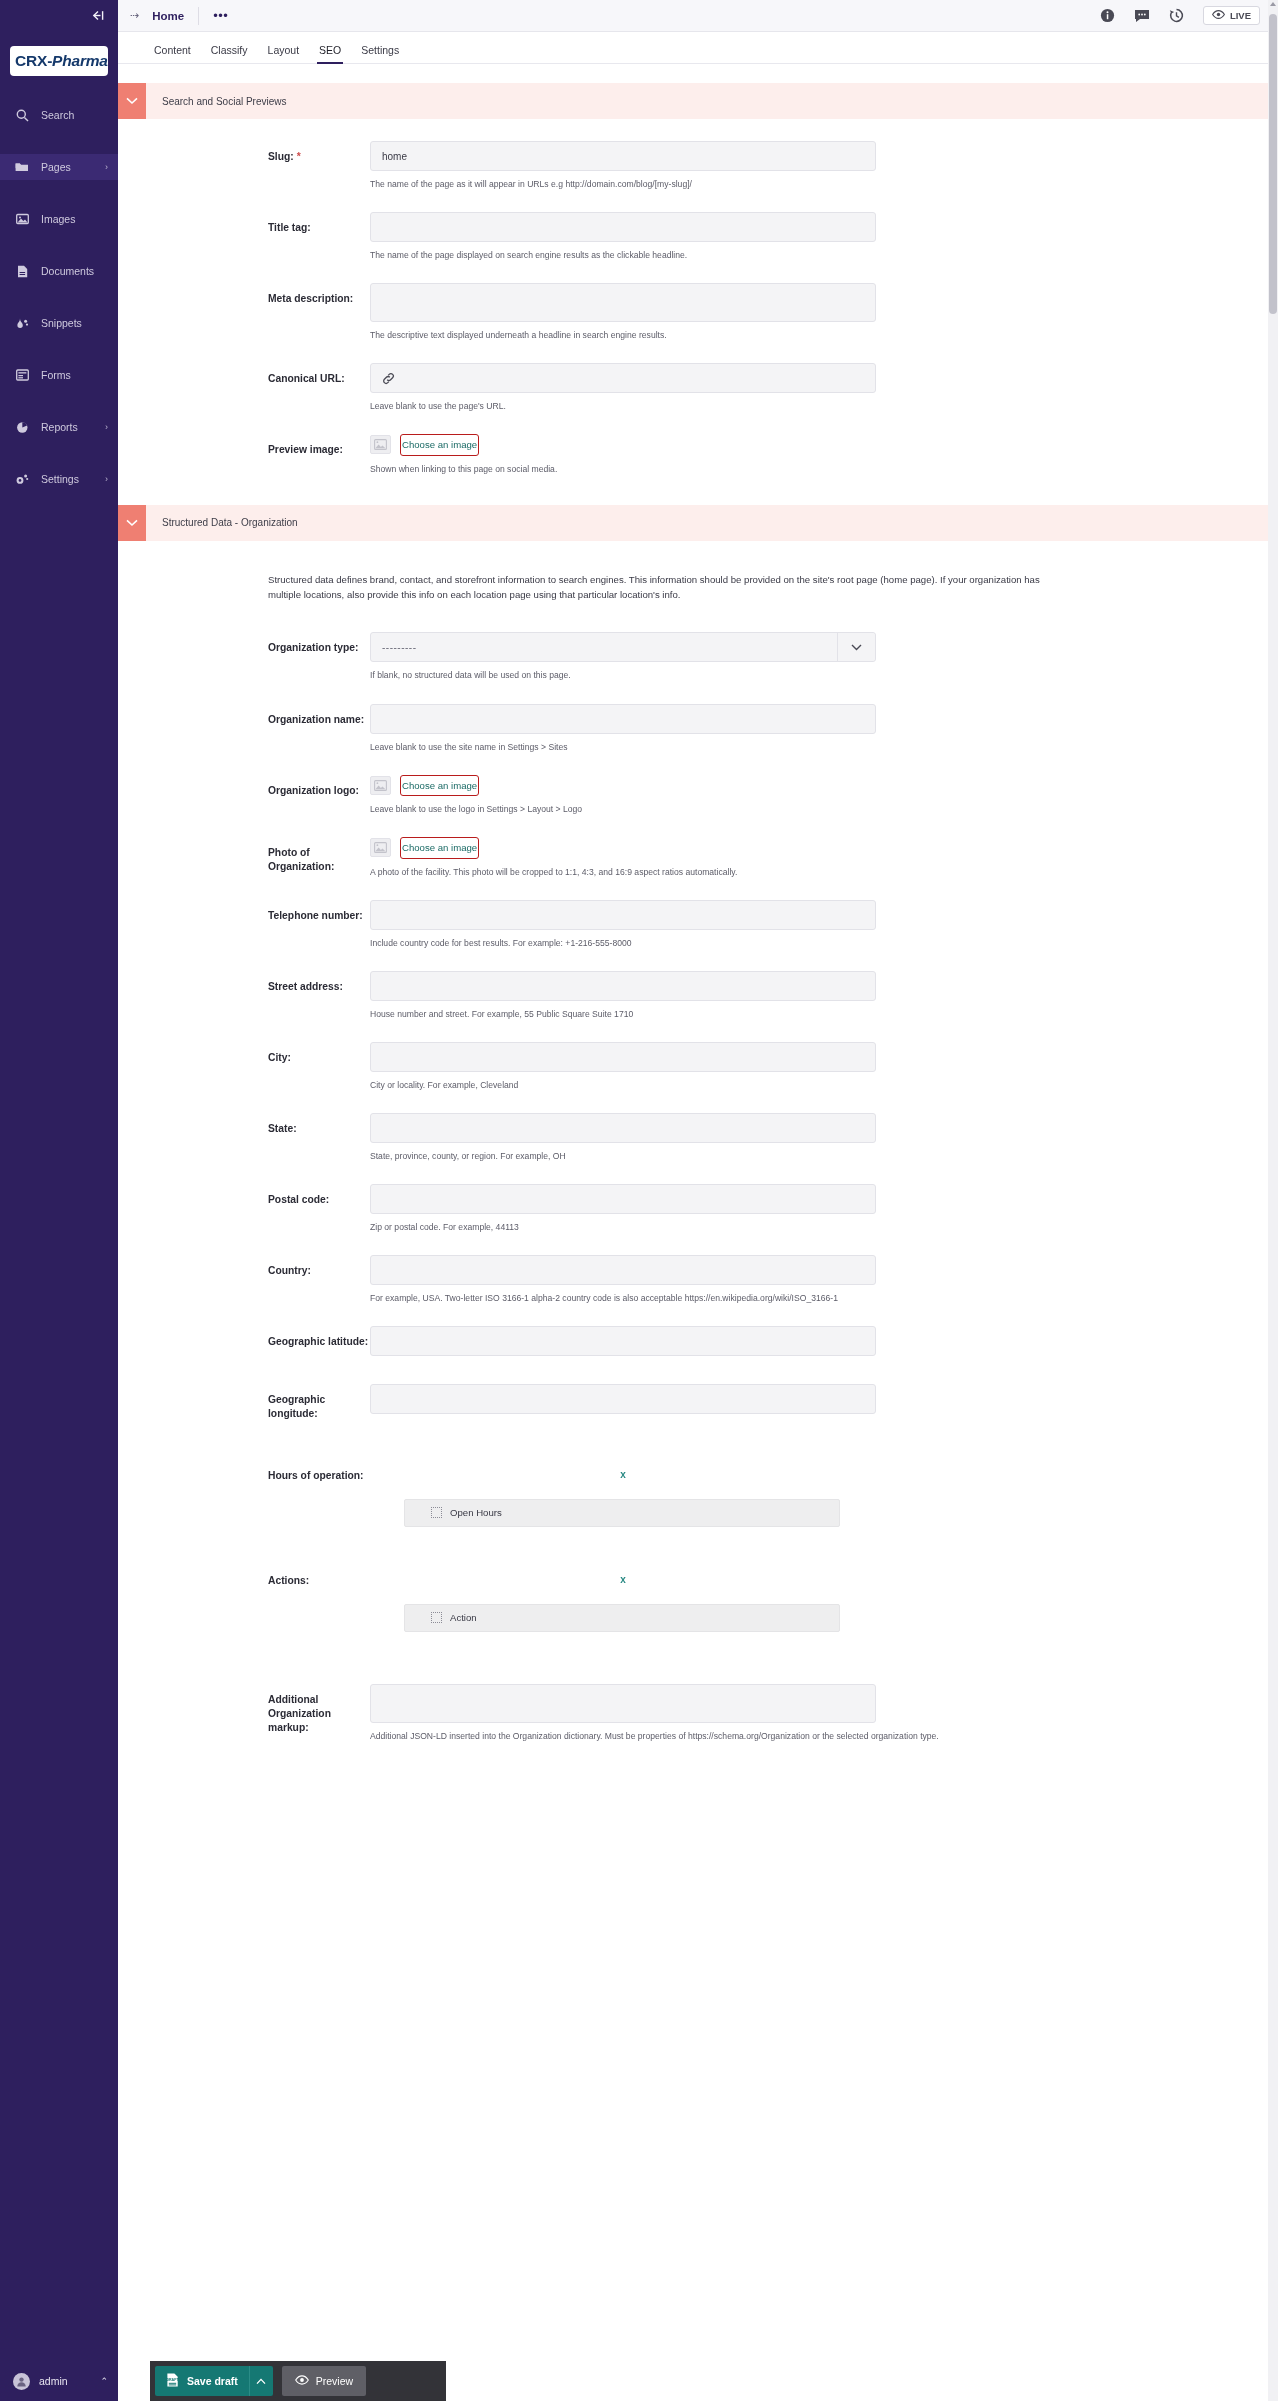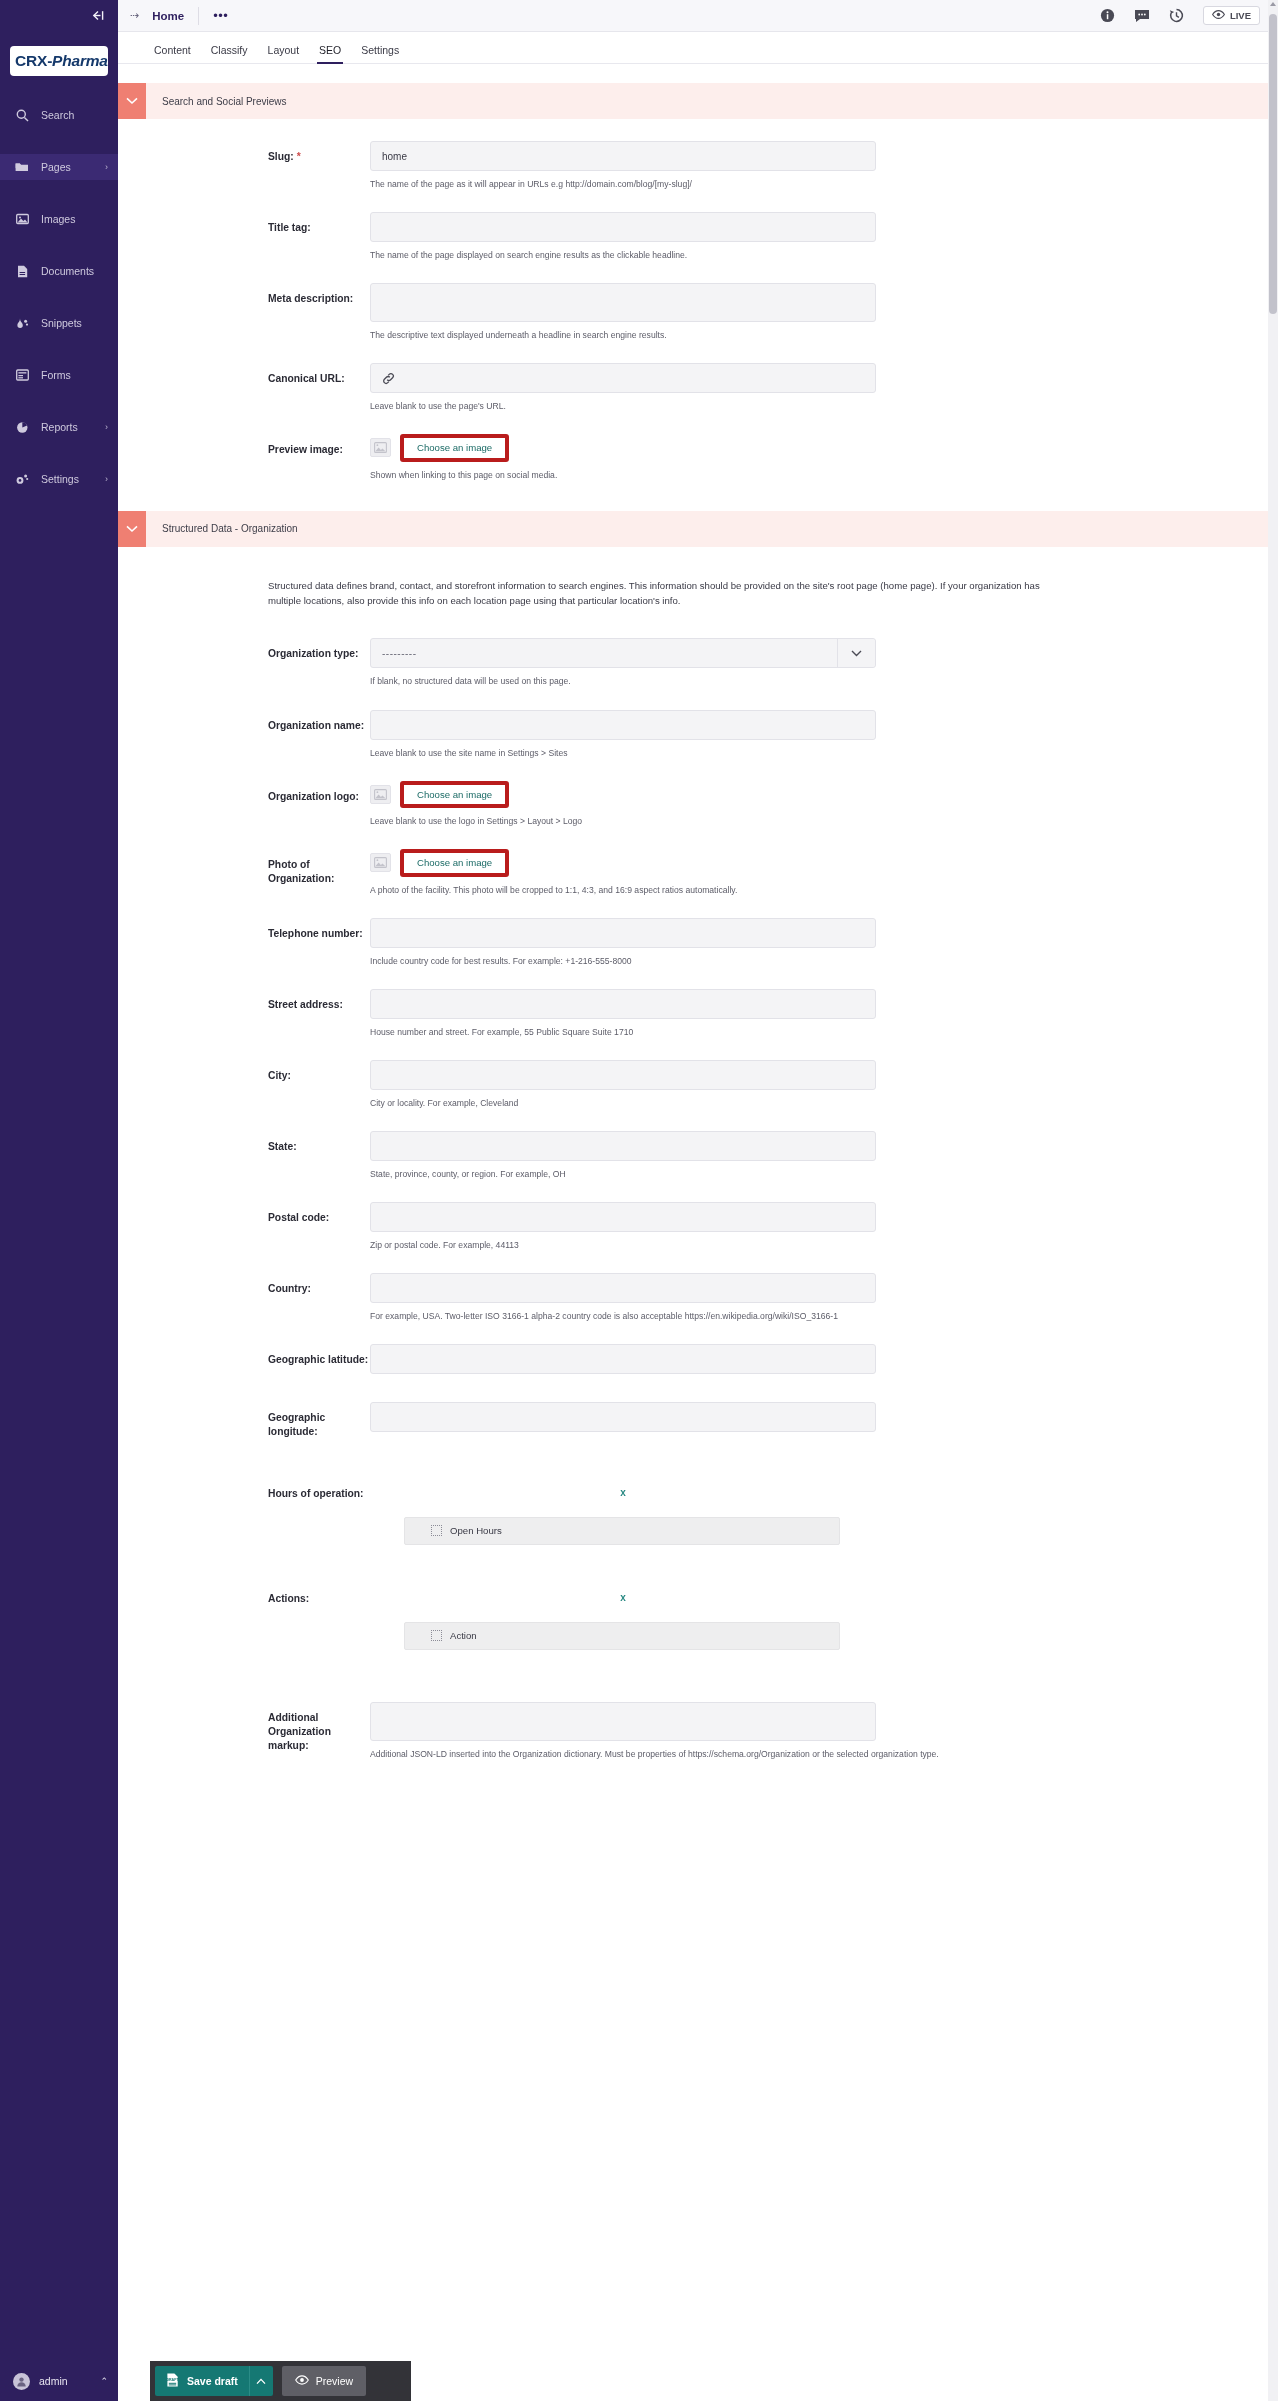--- a/index.html
+++ b/index.html
@@ -182,22 +182,22 @@
     color:#4a4a55; font-size:10px; background:#f4f4f6;
     border-radius: 0 3px 3px 0;
   }
 
   .chooser { display:flex; align-items:center; gap: 9px; }
   .thumb-box {
     width: 21px; height: 19px; background:#eeeef1; border:1px solid #e2e2e8;
     border-radius:2px; display:flex;align-items:center;justify-content:center;
   }
   .btn-choose {
-    border:4px solid #b91c1c; color:#1c6b66; background:#fff;
-    border-radius:3px; font-size:9.6px; padding: 5px 13px;
+    border:1px solid #b91c1c; color:#1c6b66; background:#fff;
+    border-radius:3px; font-size:9.6px; padding: 5px 1px;
     cursor:pointer; line-height:1;
   }
 
   .link-ico { color:#4a4a55; display:flex; align-items:center; }
 
   
   .rep-wrap { width: 506px; }
   .rep-x {
     text-align:center; color:#2a8a84; font-size:10px;
     font-weight:700; cursor:pointer; height: 14px;
@@ -210,21 +210,21 @@
     font-size: 9.6px; color:#3a3a46;
   }
   .grip {
     width:11px;height:11px;margin-right:8px;
     border:1.5px dotted #8c8c97; flex:0 0 11px;
   }
 
   
   #actionbar {
     position:absolute; left: 150px; bottom: 0;
-    width: 261px; height: 40px; background:#333338;
+    width: 296px; height: 40px; background:#333338;
     display:flex; align-items:center; padding: 5px;
     z-index: 15;
   }
   .btn-save {
     background:#157873; color:#fff; height:30px;
     display:flex;align-items:center; font-size:10.5px; font-weight:700;
     padding: 0 11px; gap:8px; cursor:pointer; border-radius:2px 0 0 2px;
   }
   .btn-save-arrow {
     background:#157873; color:#fff; height:30px; width:24px;

